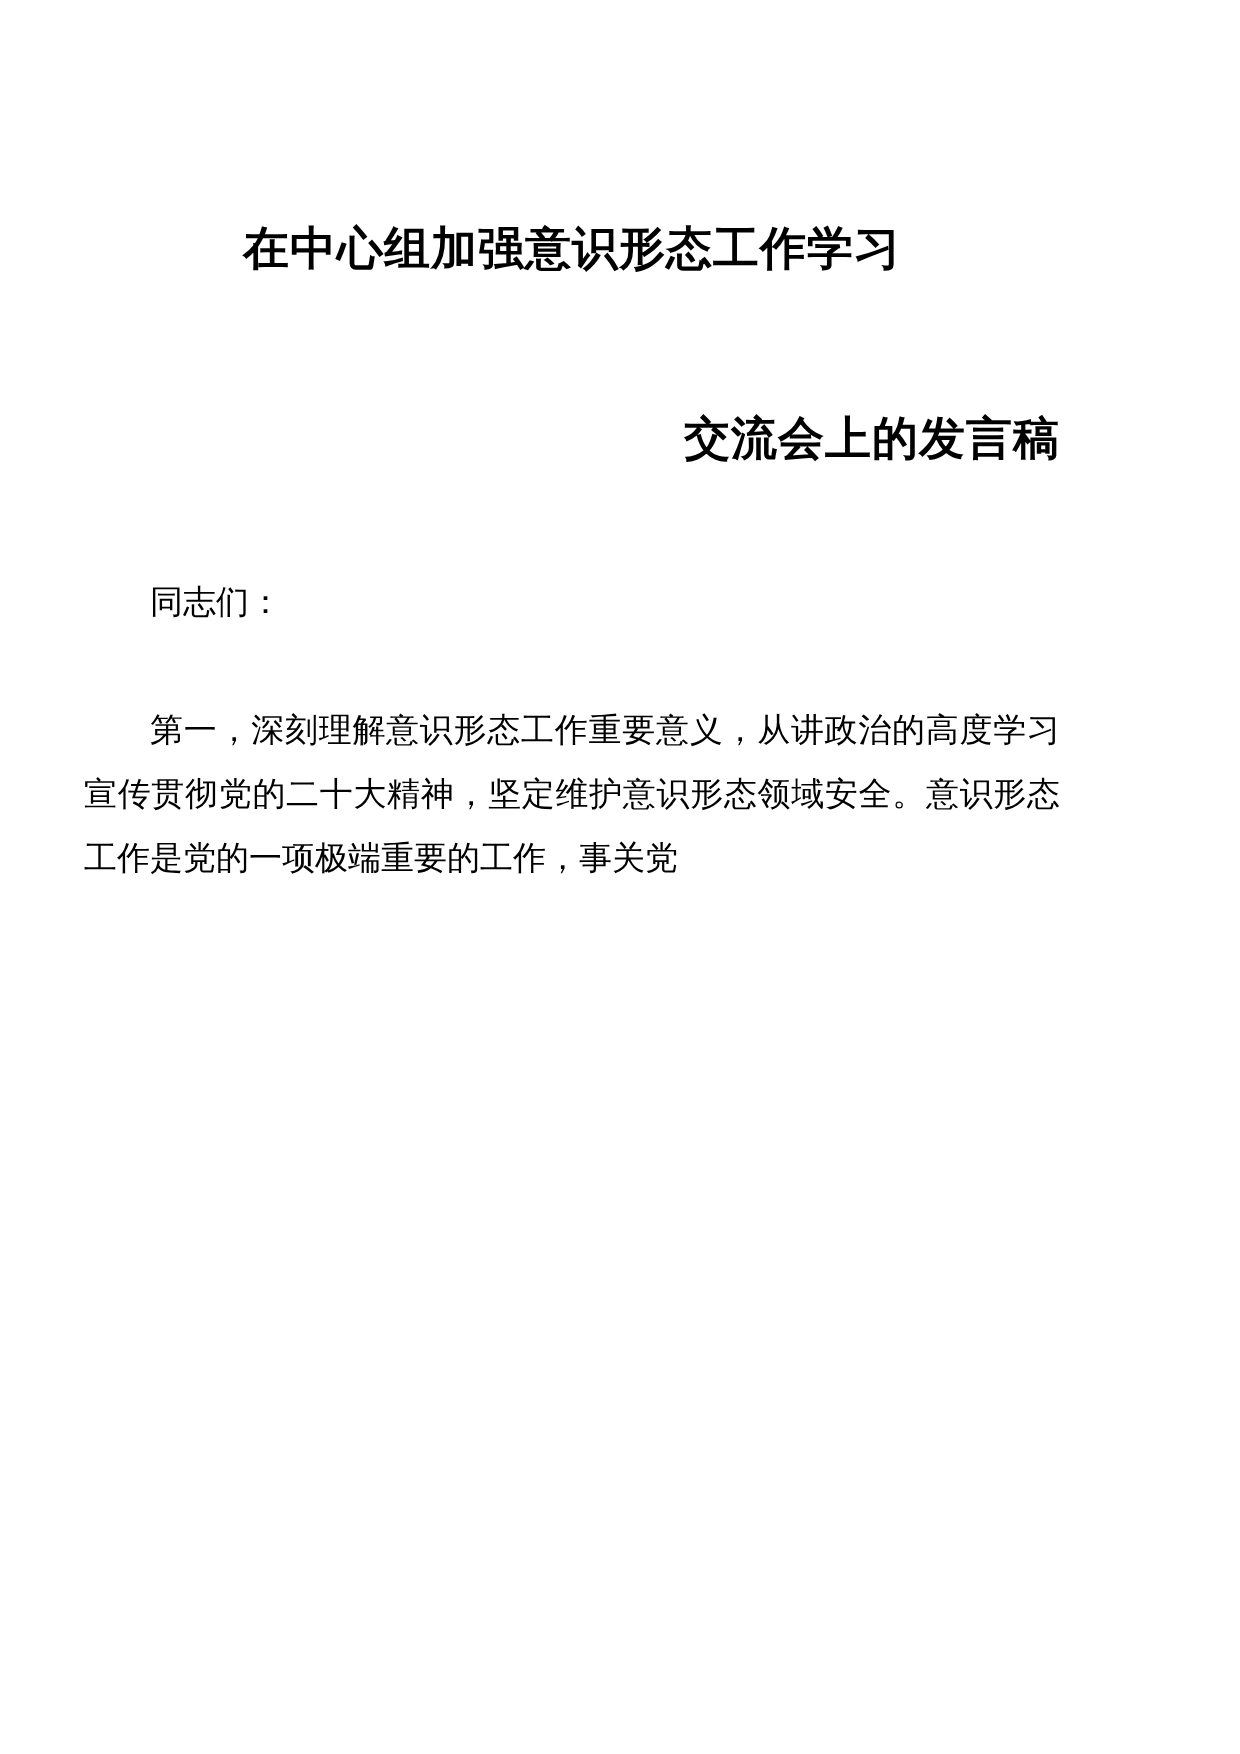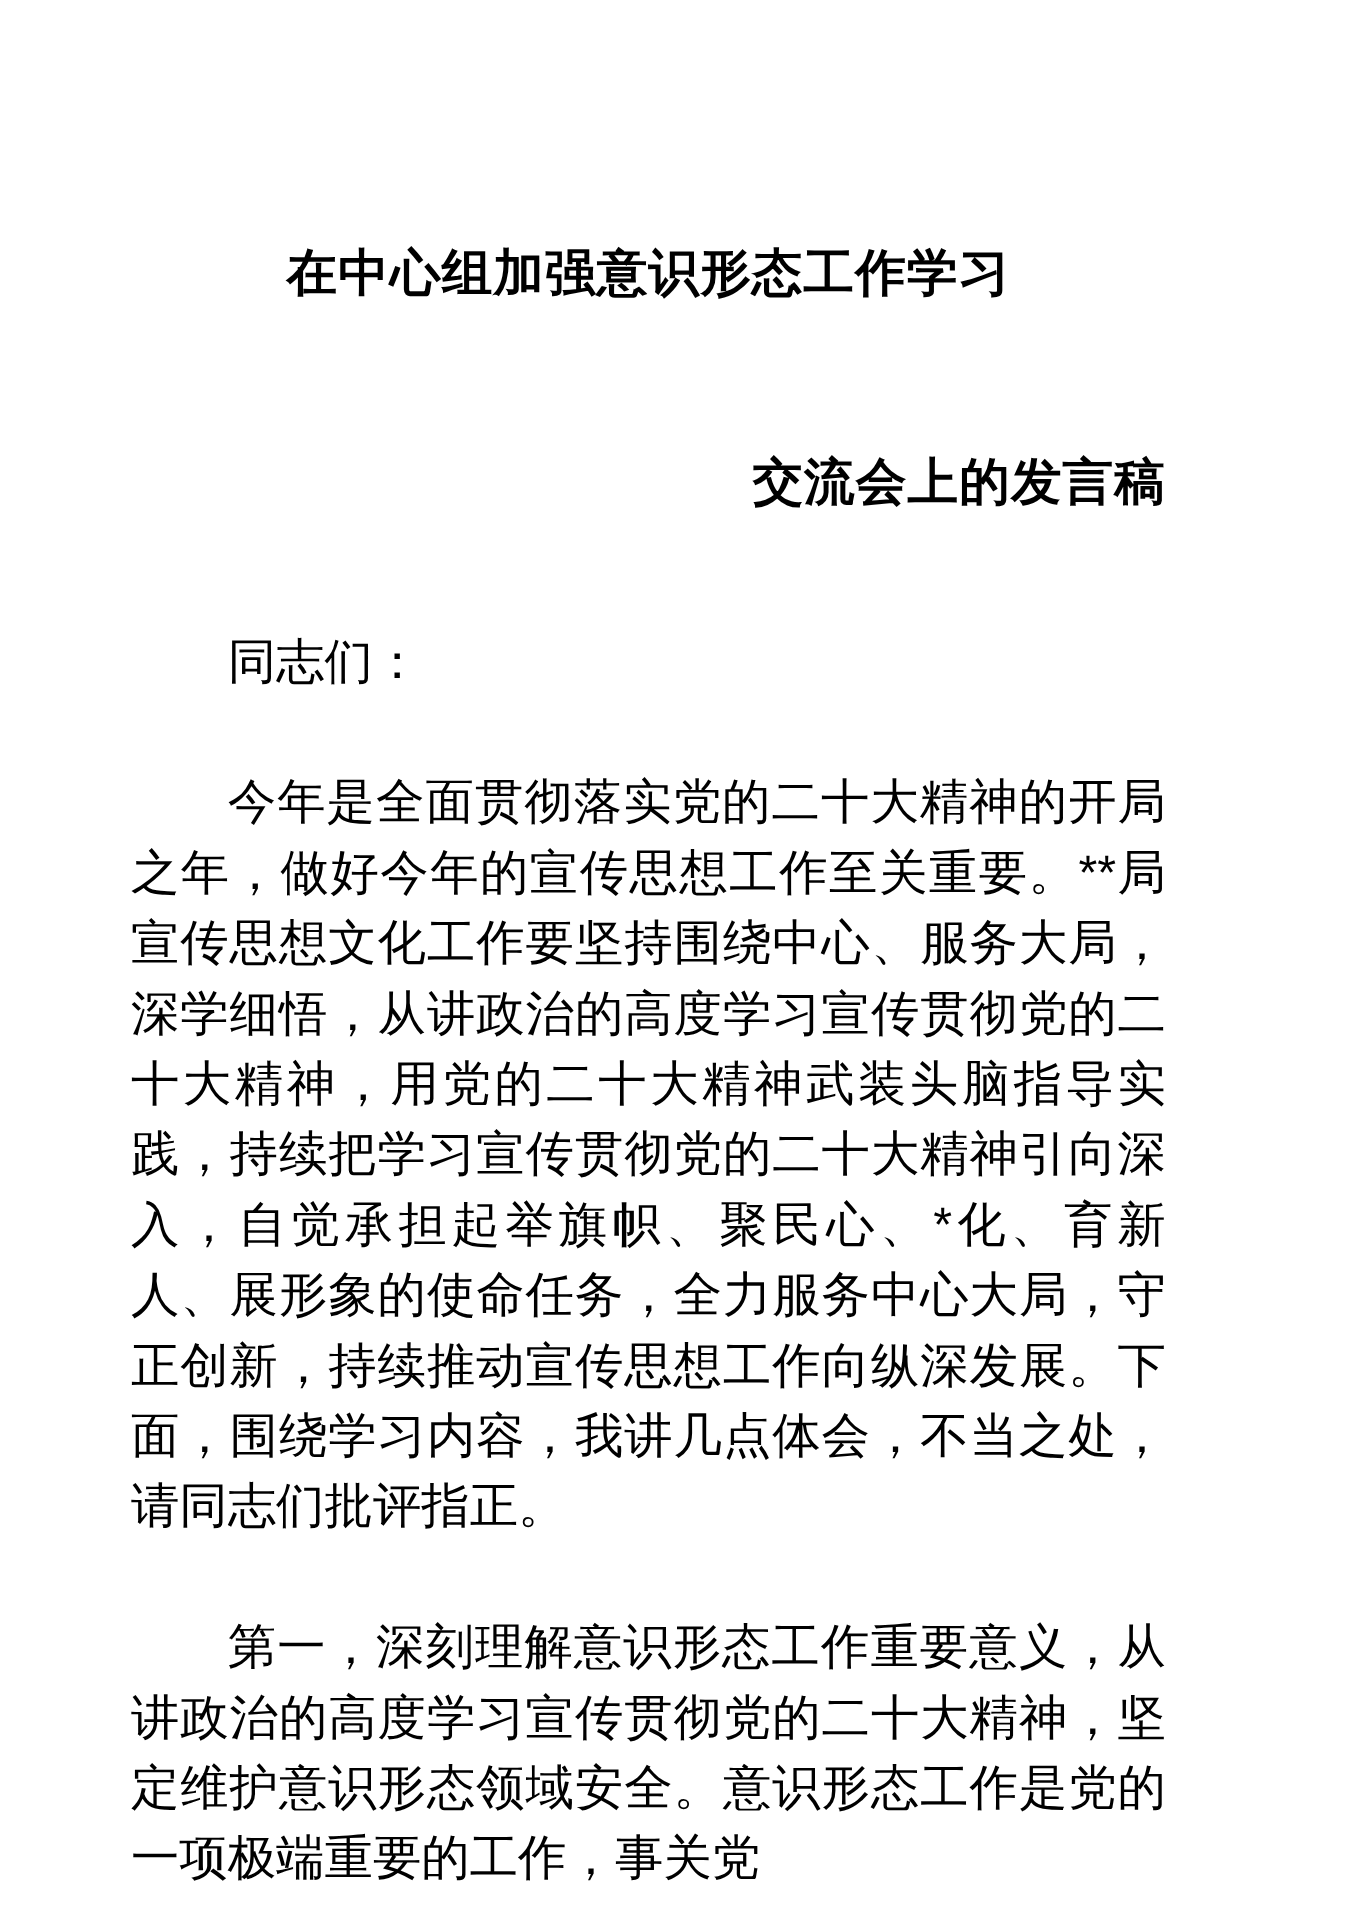--- a/index.html
+++ b/index.html
@@ -9,38 +9,38 @@
   }
   .page {
     position: relative;
     width: 1240px;
     height: 1754px;
     box-sizing: border-box;
     margin: 0 auto;
     background: var(--page-bg, #ffffff);
     color: var(--text-color, #000000);
     overflow: hidden;
-    padding: 220px 180px 0 119px;
+    padding: 220px 180px 0 84px;
     font-family: "Liberation Sans", "DejaVu Sans", sans-serif;
   }
   .doc-title {
     font-size: 46px;
     line-height: 56px;
     font-weight: 900;
     text-align: center;
     letter-spacing: 1px;
     margin: 0;
   }
   .doc-title-2 {
     margin-top: 134px;
     text-align: right;
   }
   .doc-body p {
     margin: 0;
-    font-size: 44px;
+    font-size: 33px;
     line-height: 64px;
     font-weight: 400;
     text-align: justify;
     text-justify: inter-character;
     text-indent: 2em;
     word-break: break-all;
     overflow-wrap: anywhere;
   }
   .doc-body .salutation {
     margin-top: 104px;
@@ -51,16 +51,15 @@
 </style>
 </head>
 <body>
 
 <div class="page">
   <h1 class="doc-title">在中心组加强意识形态工作学习</h1>
   <h1 class="doc-title doc-title-2">交流会上的发言稿</h1>
 
   <div class="doc-body">
     <p class="salutation">同志们：</p>
-    <p class="para">今年是全面贯彻落实党的二十大精神的开局之年，做好今年的宣传思想工作至关重要。**局宣传思想文化工作要坚持围绕中心、服务大局，深学细悟，从讲政治的高度学习宣传贯彻党的二十大精神，用党的二十大精神武装头脑指导实践，持续把学习宣传贯彻党的二十大精神引向深入，自觉承担起举旗帜、聚民心、*化、育新人、展形象的使命任务，全力服务中心大局，守正创新，持续推动宣传思想工作向纵深发展。下面，围绕学习内容，我讲几点体会，不当之处，请同志们批评指正。</p>
     <p class="para">第一，深刻理解意识形态工作重要意义，从讲政治的高度学习宣传贯彻党的二十大精神，坚定维护意识形态领域安全。意识形态工作是党的一项极端重要的工作，事关党</p>
   </div>
 </div>
 
 </body></html>

